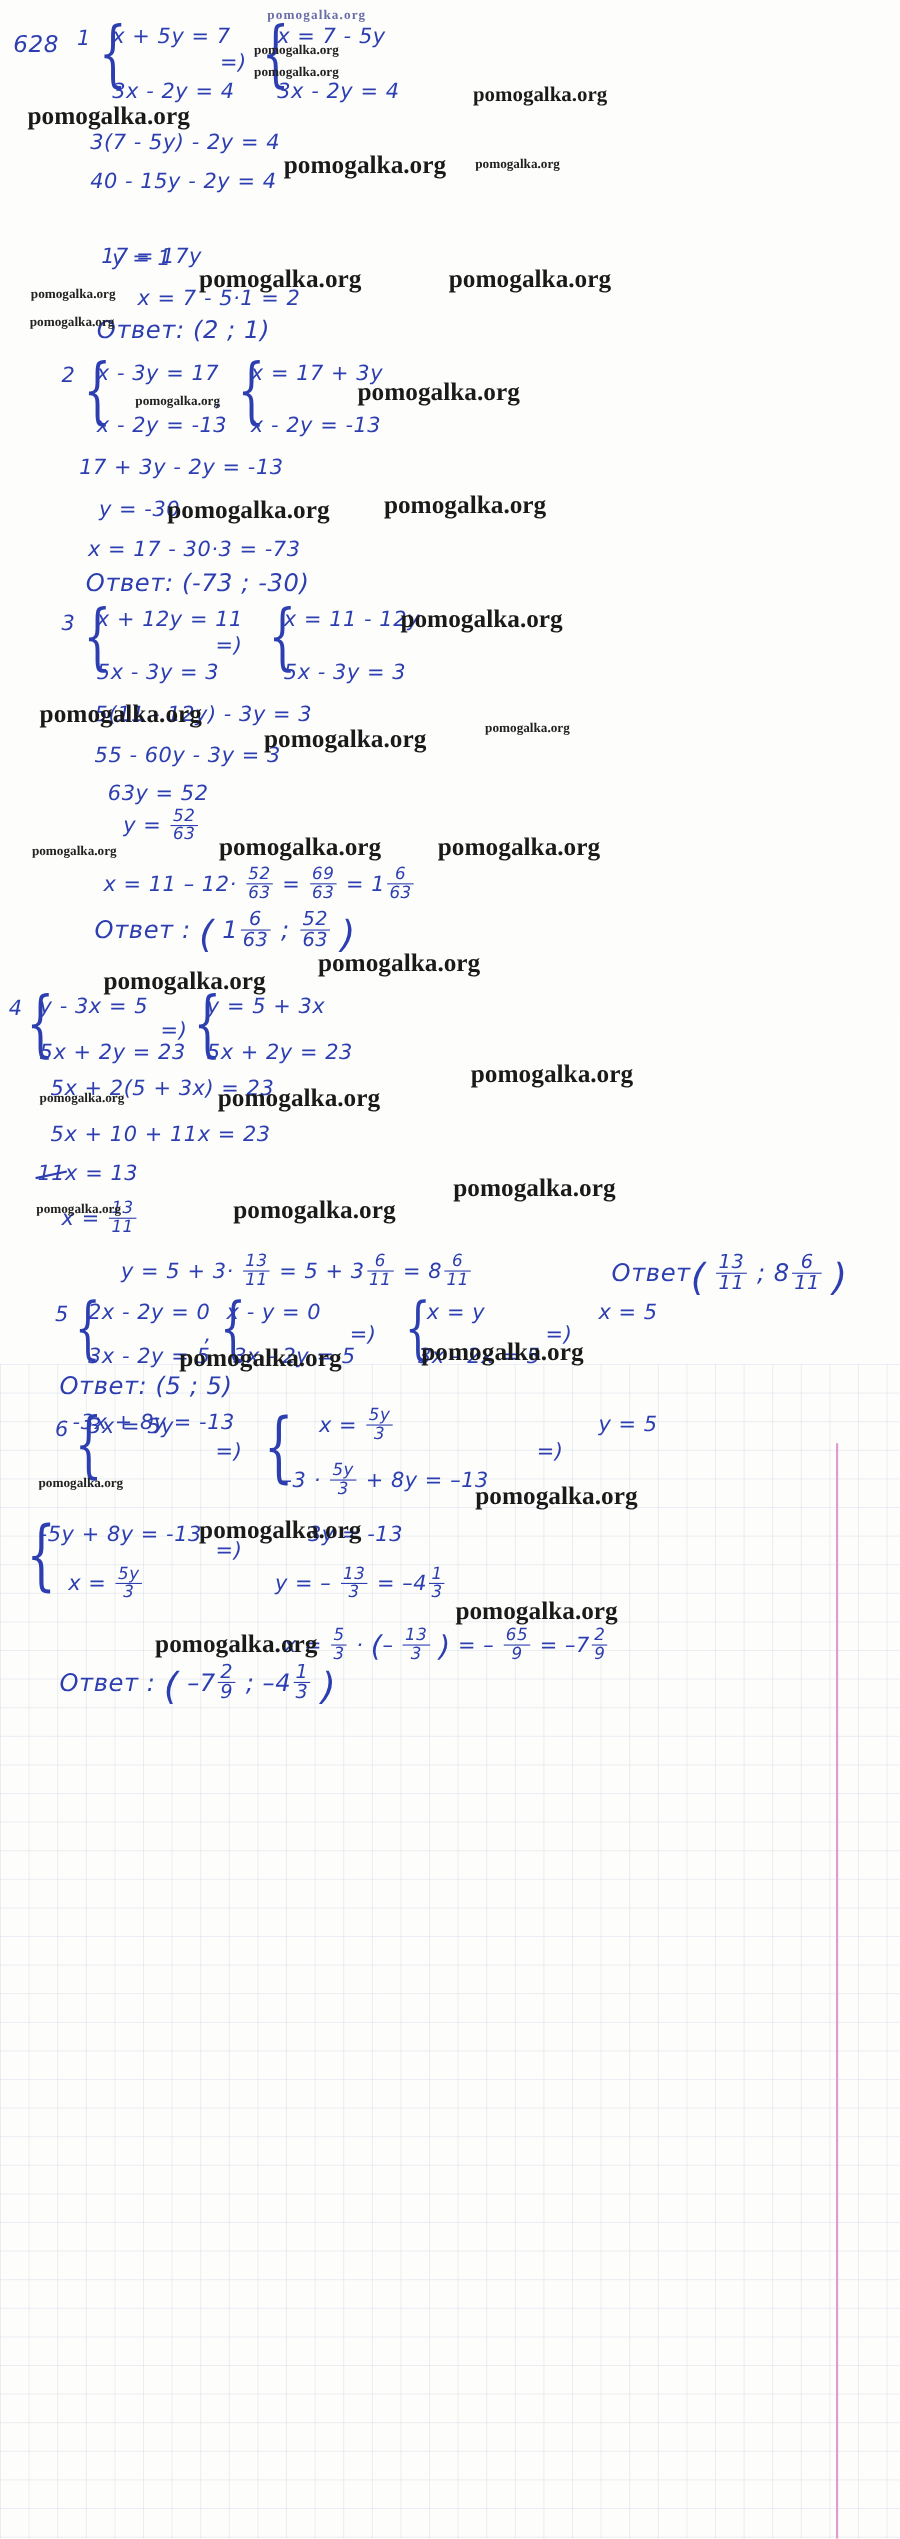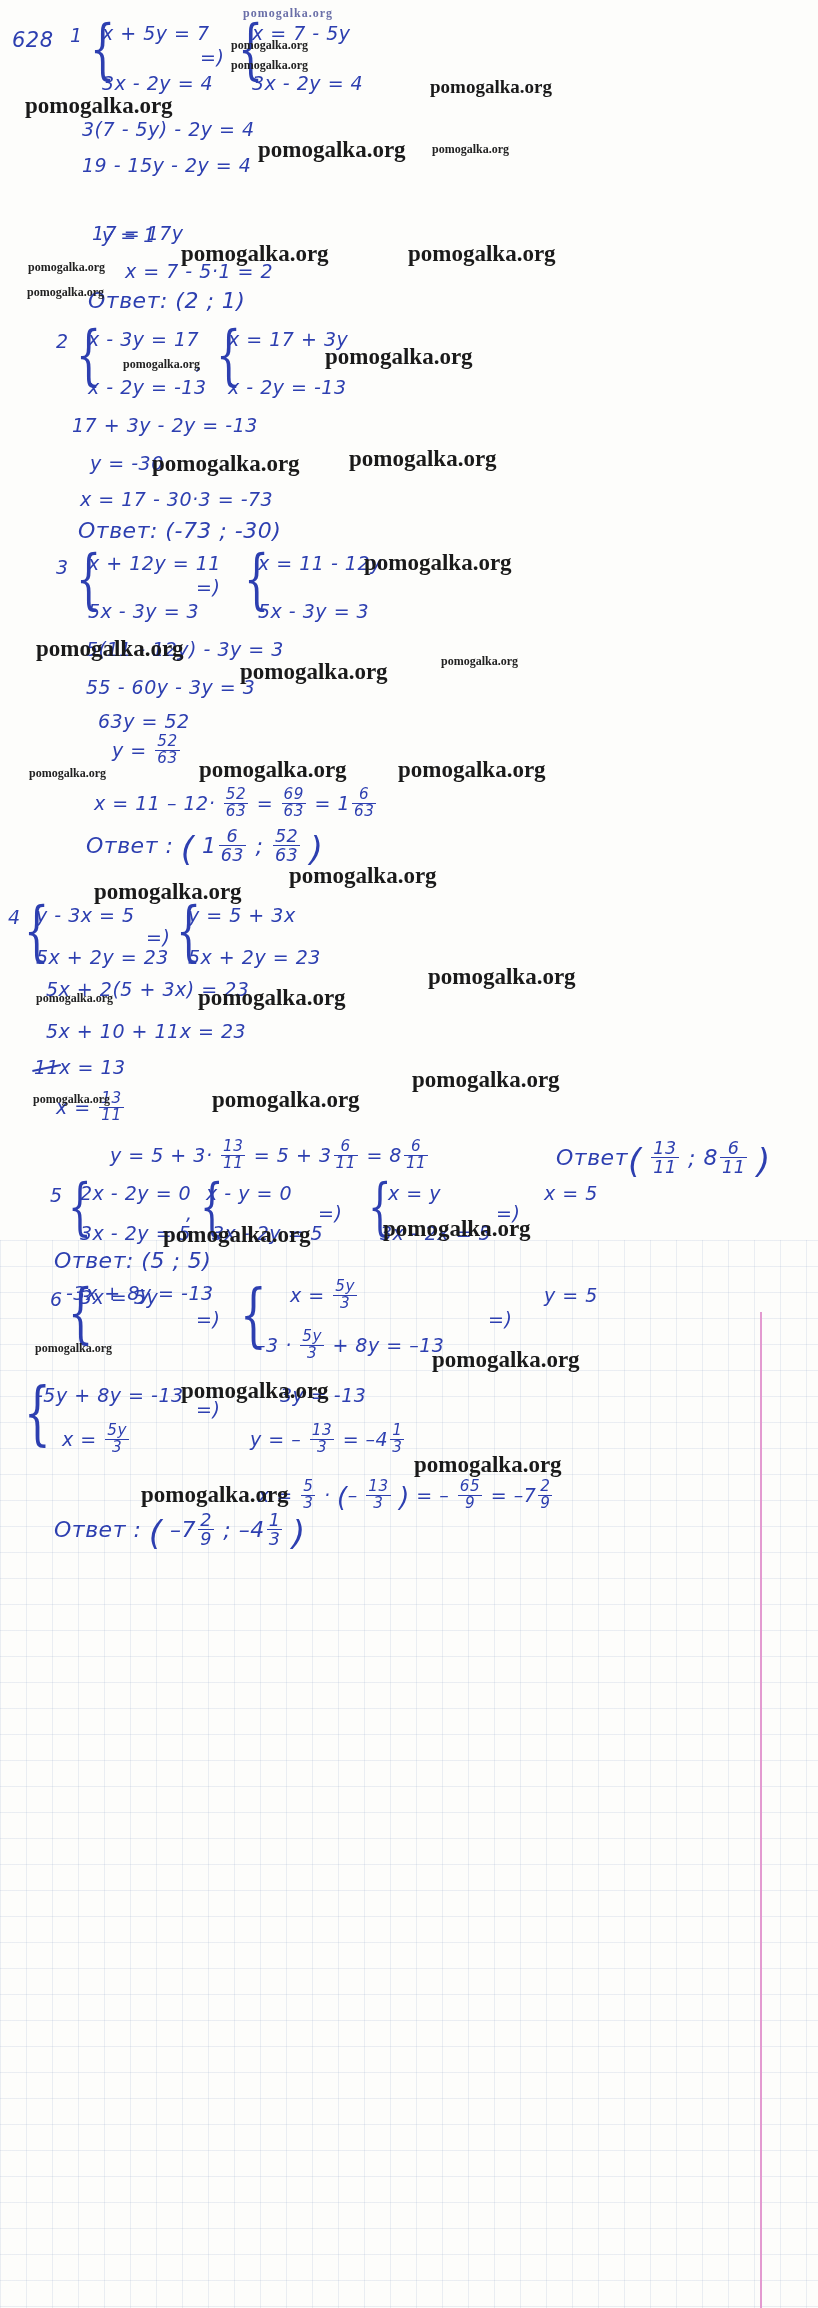--- a/index.html
+++ b/index.html
@@ -97,21 +97,21 @@
   <div class="hw s2" style="left:70px;top:24px;">1</div>
   <div class="brace" style="left:90px;top:16px;font-size:66px;line-height:66px;">{</div>
   <div class="hw s2" style="left:102px;top:22px;">x + 5y = 7</div>
   <div class="hw s2" style="left:102px;top:72px;">3x - 2y = 4</div>
   <div class="hw s2" style="left:200px;top:46px;">=)</div>
   <div class="brace" style="left:238px;top:16px;font-size:66px;line-height:66px;">{</div>
   <div class="hw s2" style="left:252px;top:22px;">x = 7 - 5y</div>
   <div class="hw s2" style="left:252px;top:72px;">3x - 2y = 4</div>
 
   <div class="hw s2" style="left:82px;top:118px;">3(7 - 5y) - 2y = 4</div>
-  <div class="hw s2" style="left:82px;top:154px;">19 - 15y - 2y = 4</div>
+  <div class="hw s2" style="left:82px;top:154px;">40 - 15y - 2y = 4</div>
   <div class="hw s2" style="left:92px;top:198px;margin-top:24px;">17 = 17y</div>
   <div class="hw s2" style="left:102px;top:224px;">y = 1</div>
   <div class="hw s2" style="left:100px;top:260px;margin-left:25px;">x = 7 - 5·1 = 2</div>
   <div class="hw ans" style="left:88px;top:288px;">Ответ: (2 ; 1)</div>
 
   <div class="hw s2" style="left:56px;top:330px;">2</div>
   <div class="brace" style="left:76px;top:322px;font-size:66px;line-height:66px;">{</div>
   <div class="hw s2" style="left:88px;top:328px;">x - 3y = 17</div>
   <div class="hw s2" style="left:88px;top:376px;">x - 2y = -13</div>
   <div class="hw s2" style="left:196px;top:352px;">,</div>

